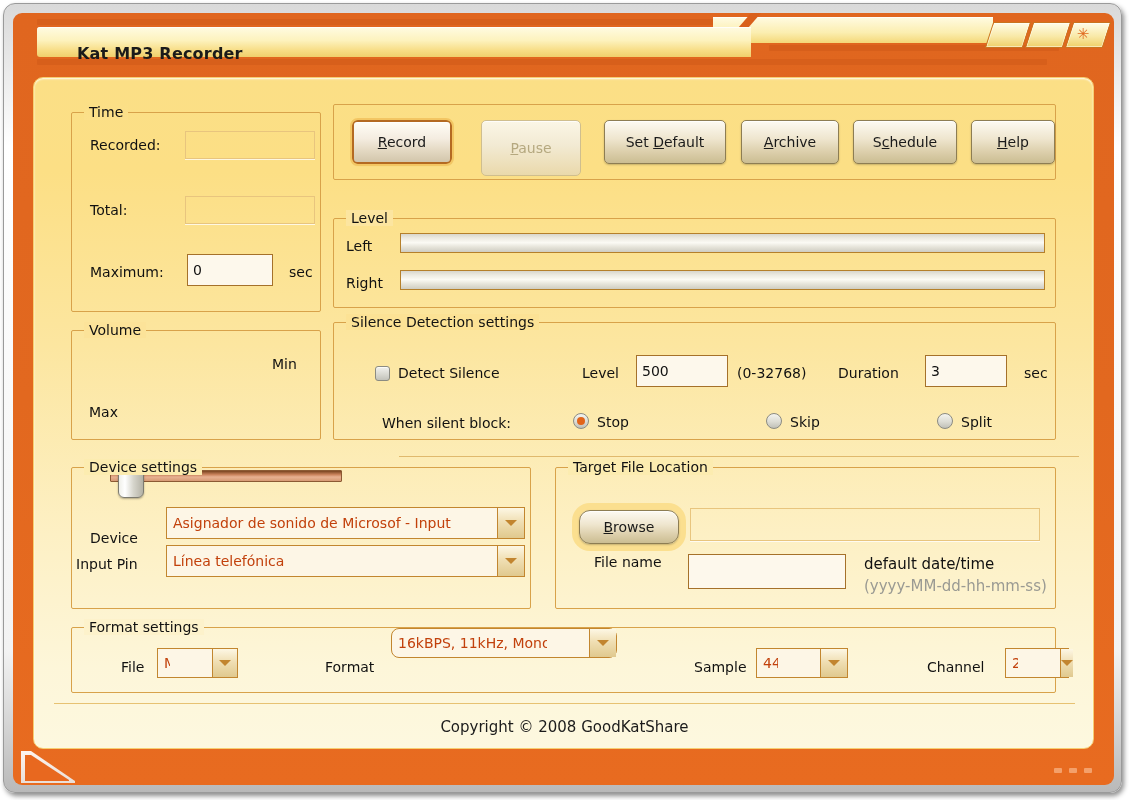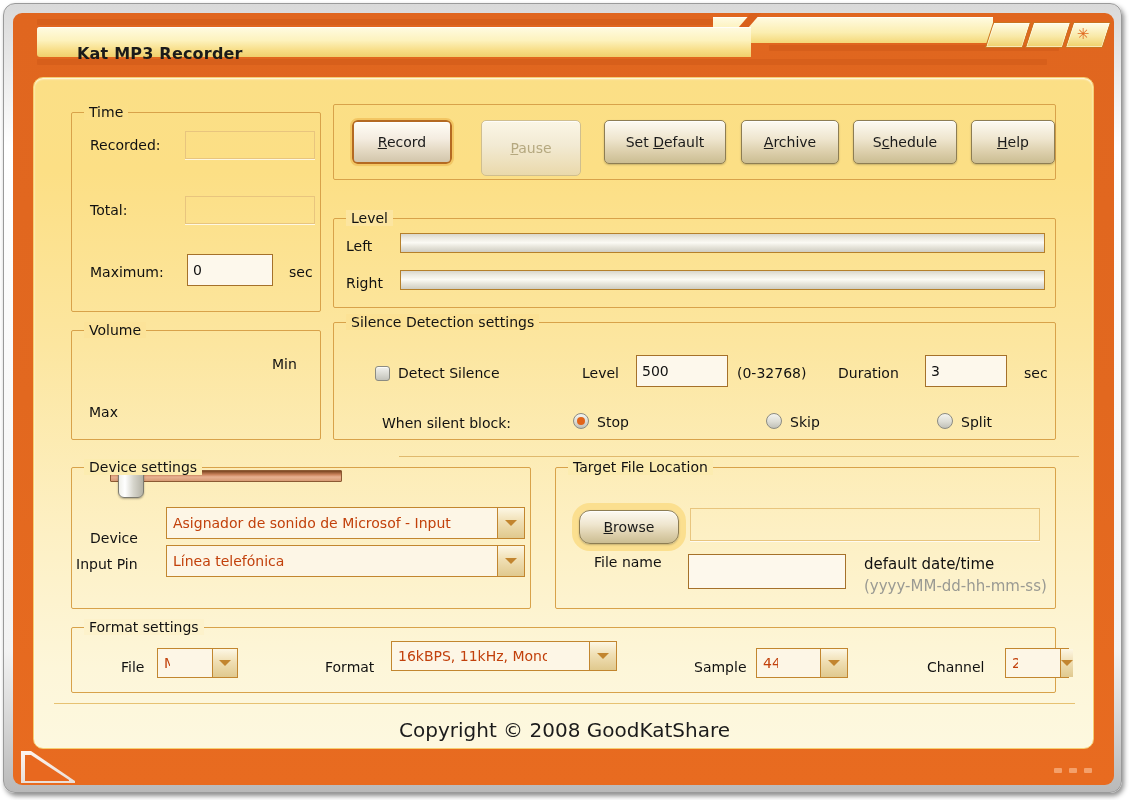--- a/index.html
+++ b/index.html
@@ -234,21 +234,21 @@
   #divider{
     position:absolute;left:365px;top:378px;width:680px;height:1px;
     background:#e0b96d;
   }
   #footer-rule{
     position:absolute;left:20px;top:625px;width:1021px;height:1px;
     background:#e7c272;
   }
   #copyright{
     position:absolute;left:0;top:640px;width:1061px;
-    text-align:center;font-size:20px;color:#1b1b1b;
+    text-align:center;font-size:15px;color:#1b1b1b;
   }
   .muted{color:#9a9a93;font-size:15px;text-align:center;}
   .bold-lbl{font-size:15px;color:#111;}
 </style>
 </head>
 <body>
 
 <div id="window">
 
   <div id="chassis">
@@ -372,21 +372,21 @@
       <div class="group" style="left:37px;top:549px;width:985px;height:66px;">
         <span class="legend" style="background:linear-gradient(180deg,#fdf2cb,#fdf2cb);">Format settings</span>
       </div>
       <div class="lbl" style="left:87px;top:581px;">File</div>
       <div class="combo" style="left:123px;top:570px;width:81px;height:30px;">
         <span class="cval">MP3</span>
         <span class="carrow"></span>
       </div>
 
       <div class="lbl" style="left:291px;top:581px;">Format</div>
-      <div class="combo" style="left:357px;top:563px;width:226px;height:30px;">
+      <div class="combo" style="left:357px;top:550px;width:226px;height:30px;border-radius:8px;">
         <span class="cval">16kBPS, 11kHz, Mono</span>
         <span class="carrow"></span>
       </div>
 
       <div class="lbl" style="left:660px;top:581px;">Sample</div>
       <div class="combo" style="left:722px;top:570px;width:92px;height:30px;">
         <span class="cval">44100</span>
         <span class="carrow"></span>
       </div>
 

